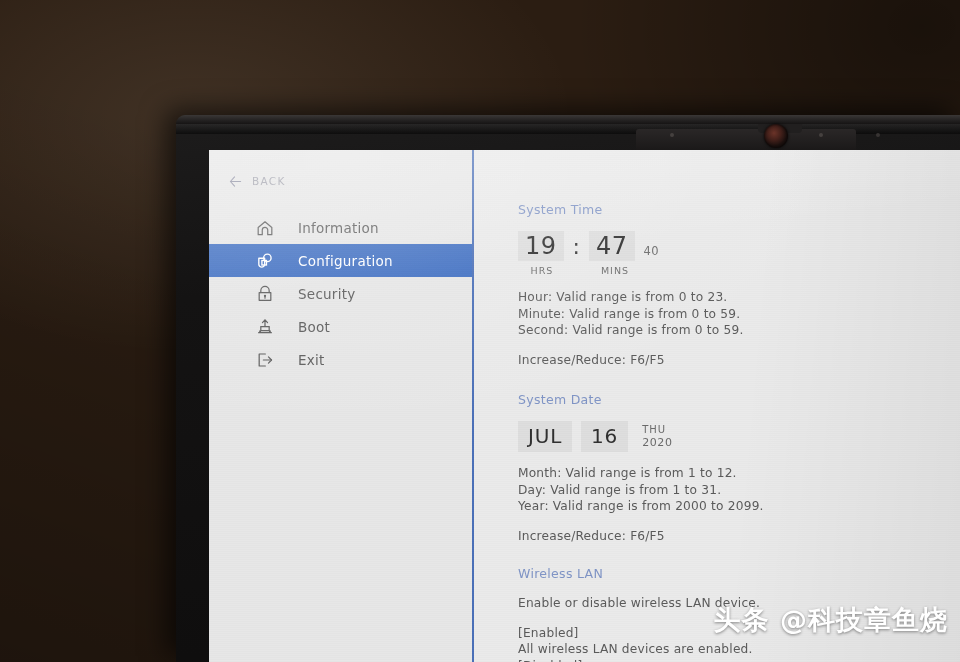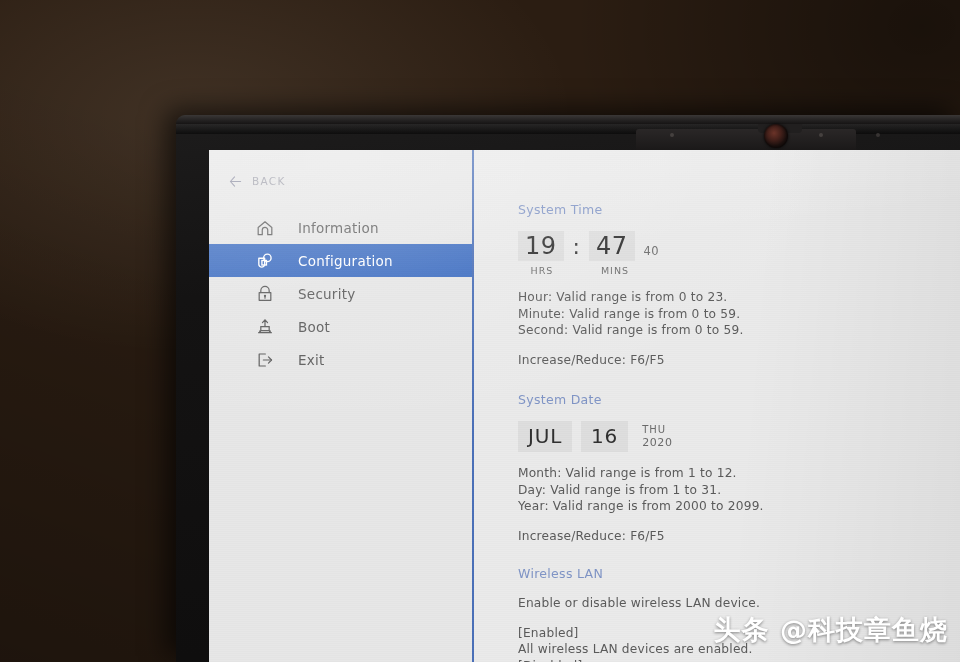--- a/index.html
+++ b/index.html
@@ -181,21 +181,21 @@
   #dow { font-size:10px; color:#6a6a6a; letter-spacing:1px; display:block; }
   #year { font-size:11px; color:#6a6a6a; letter-spacing:.6px; display:block; }
 
   .block { margin-bottom:0; }
   #time-block { margin-bottom:24px; }
   #date-block { margin-top:21px; }
   #wifi-block { margin-top:22px; }
 
   
   #watermark {
-    position:absolute; right:12px; bottom:14px; z-index:60;
+    position:absolute; right:12px; bottom:24px; z-index:60;
     font-family:"DejaVu Sans", sans-serif;
     font-size:27px; font-weight:bold; color:#ffffff;
     letter-spacing:1px; white-space:nowrap;
     text-shadow:0 1px 3px rgba(0,0,0,0.45);
   }
 </style>
 </head>
 <body>
 
 <div id="desk"></div>

